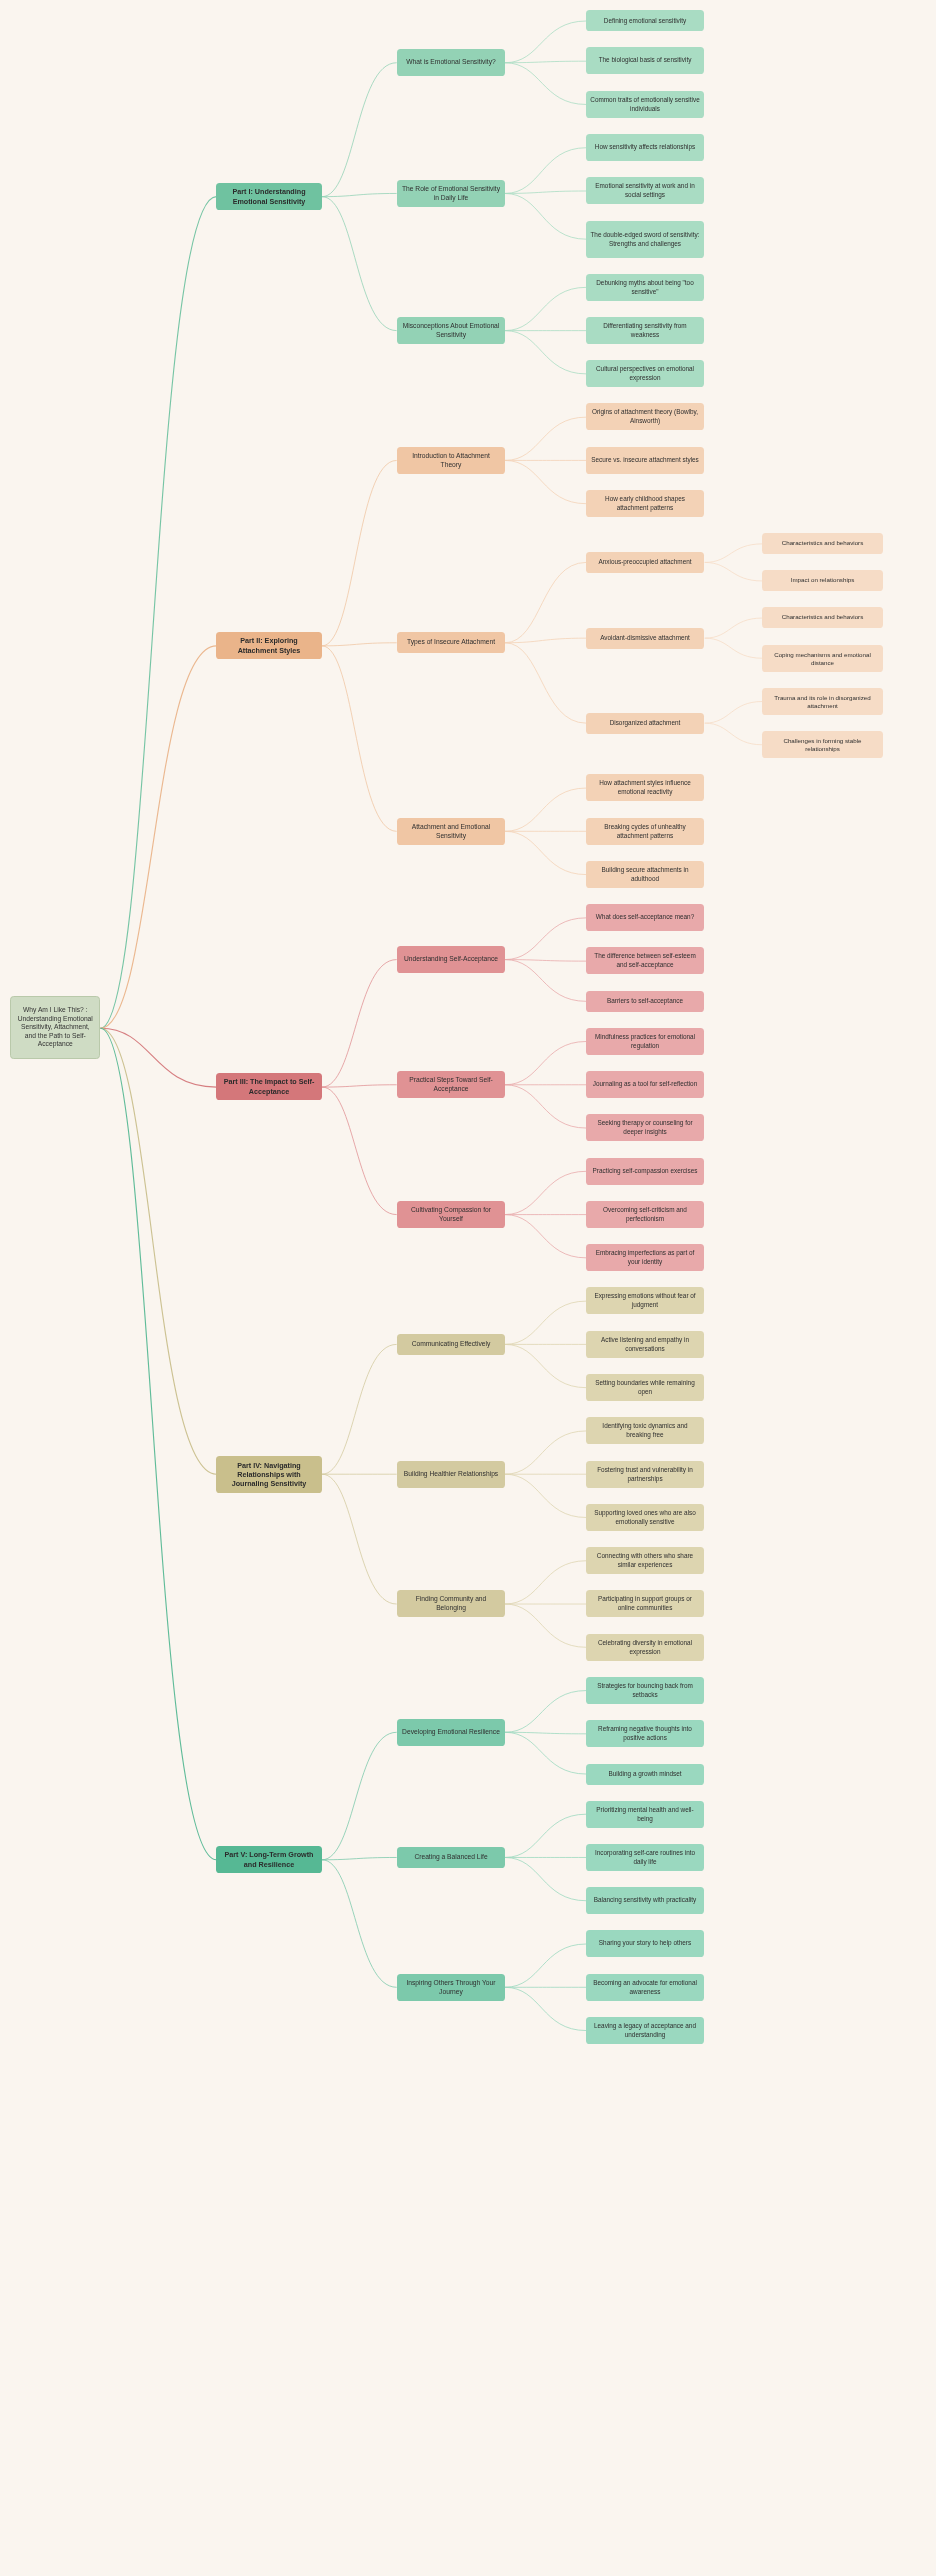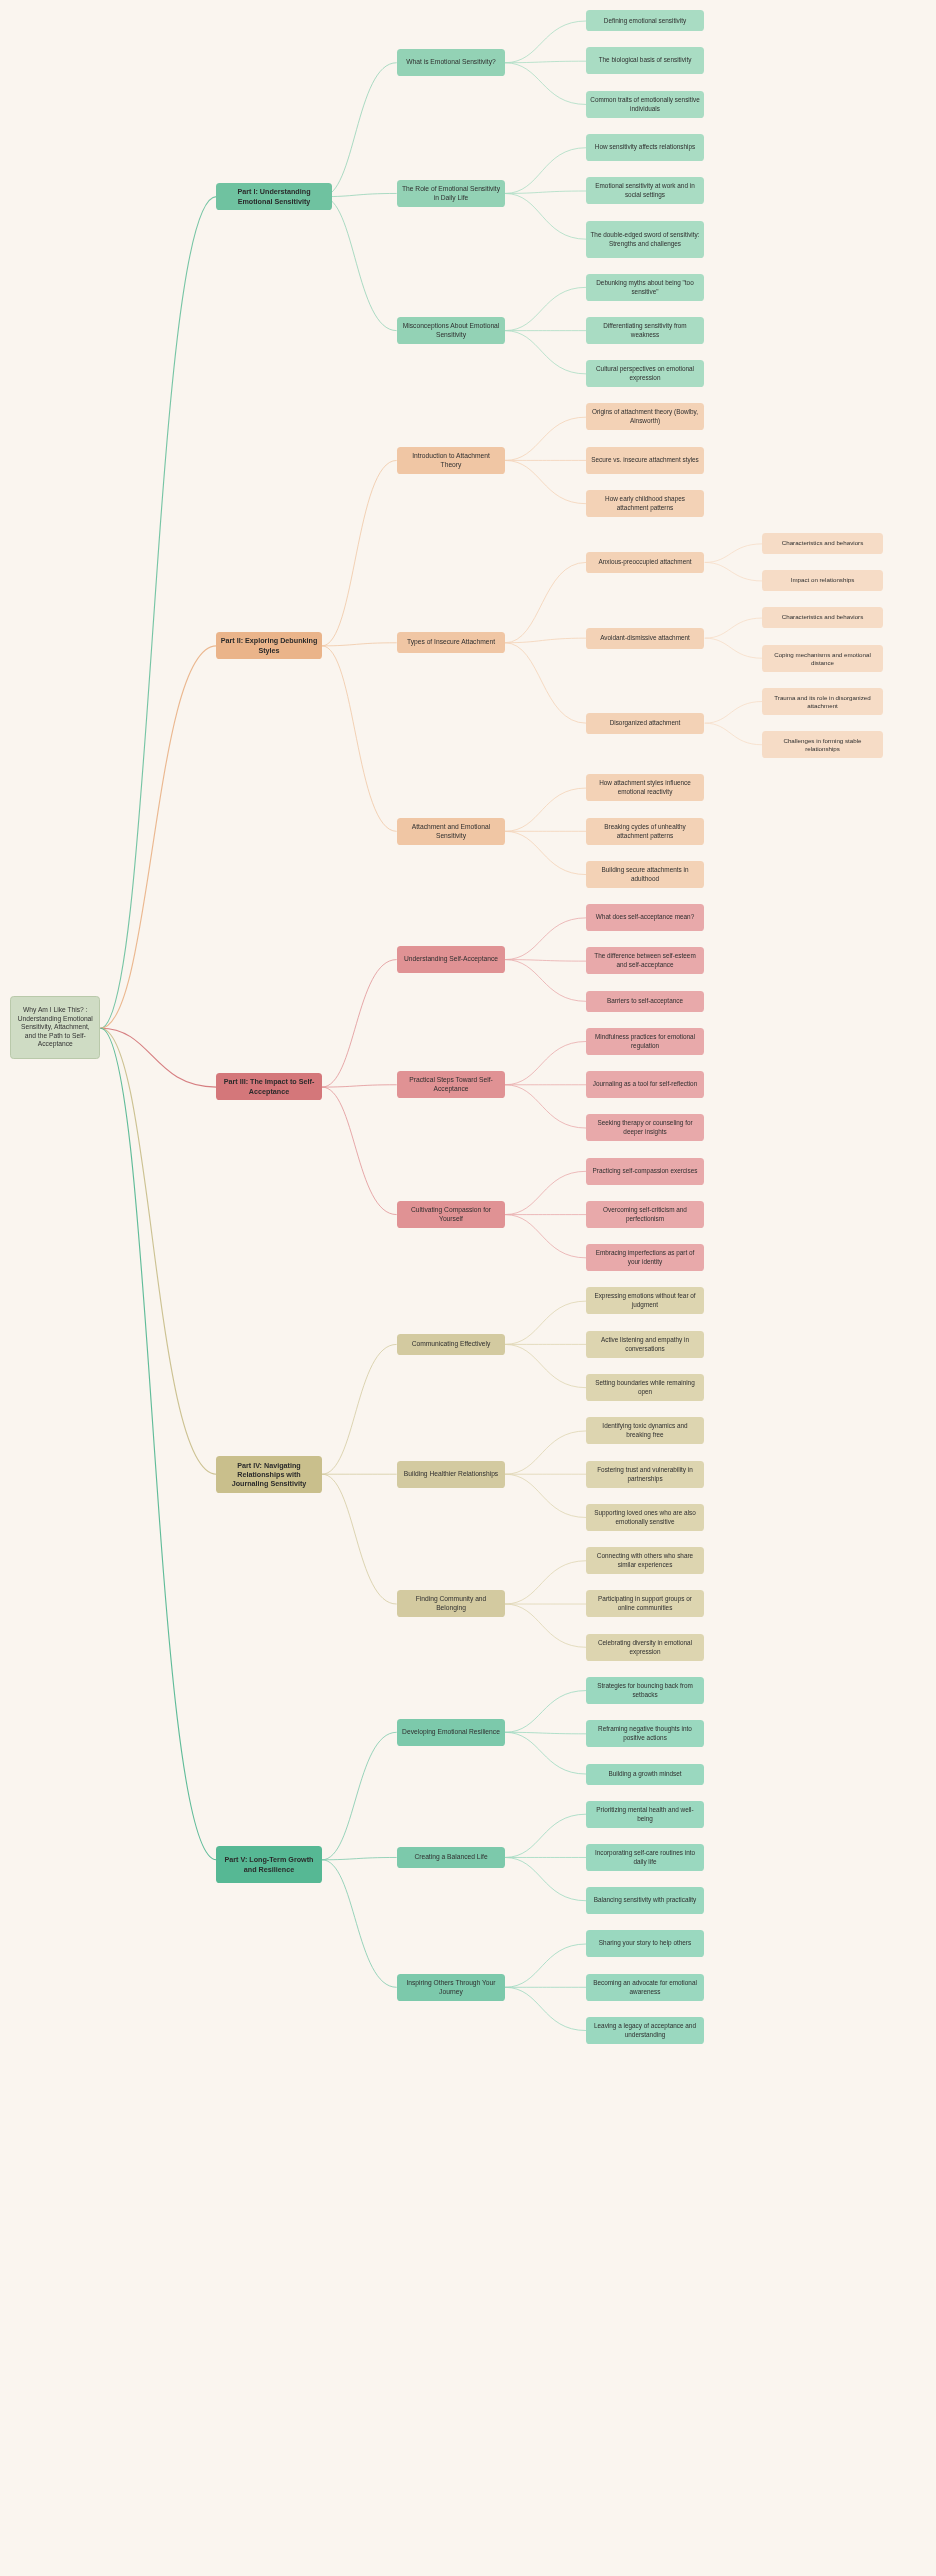--- a/index.html
+++ b/index.html
@@ -134,21 +134,21 @@
       <path d="M 980 3605 C 1051.1 3605, 1051.1 3689, 1138 3689" fill="none" stroke="#9ad8bf" stroke-width="1.6" opacity="0.95"></path>
       <path d="M 625 3609.5 C 690.25 3609.5, 690.25 3857, 770 3857" fill="none" stroke="#7cc9ab" stroke-width="1.6" opacity="0.95"></path>
       <path d="M 980 3857 C 1051.1 3857, 1051.1 3773, 1138 3773" fill="none" stroke="#9ad8bf" stroke-width="1.6" opacity="0.95"></path>
       <path d="M 980 3857 C 1051.1 3857, 1051.1 3857, 1138 3857" fill="none" stroke="#9ad8bf" stroke-width="1.6" opacity="0.95"></path>
       <path d="M 980 3857 C 1051.1 3857, 1051.1 3941, 1138 3941" fill="none" stroke="#9ad8bf" stroke-width="1.6" opacity="0.95"></path>
     </svg>
   <div id="nodes-layer">
       <div class="node root" style="left: 10.3px; top: 996px; width: 90px; height: 63px;">
         <span>Why Am I Like This? : Understanding Emotional Sensitivity, Attachment, and the Path to Self-Acceptance</span>
       </div>
-      <div class="node l1" style="left: 216px; top: 183px; width: 116px; height: 27px; background: rgb(111, 194, 160);">
+      <div class="node l1" style="left: 216px; top: 183px; width: 106px; height: 27px; background: rgb(111, 194, 160);">
         <span>Part I: Understanding Emotional Sensitivity</span>
       </div>
       <div class="node l2" style="left: 397px; top: 49px; width: 108px; height: 27px; background: rgb(147, 210, 181);">
         <span>What is Emotional Sensitivity?</span>
       </div>
       <div class="node l3" style="left: 586px; top: 10.3px; width: 118px; height: 20.6px; background: rgb(169, 220, 195);">
         <span>Defining emotional sensitivity</span>
       </div>
       <div class="node l3" style="left: 586px; top: 47px; width: 118px; height: 27px; background: rgb(169, 220, 195);">
         <span>The biological basis of sensitivity</span>
@@ -174,21 +174,21 @@
       <div class="node l3" style="left: 586px; top: 274px; width: 118px; height: 27px; background: rgb(169, 220, 195);">
         <span>Debunking myths about being "too sensitive"</span>
       </div>
       <div class="node l3" style="left: 586px; top: 317px; width: 118px; height: 27px; background: rgb(169, 220, 195);">
         <span>Differentiating sensitivity from weakness</span>
       </div>
       <div class="node l3" style="left: 586px; top: 360px; width: 118px; height: 27px; background: rgb(169, 220, 195);">
         <span>Cultural perspectives on emotional expression</span>
       </div>
       <div class="node l1" style="left: 216px; top: 632px; width: 106px; height: 27px; background: rgb(234, 180, 138);">
-        <span>Part II: Exploring Debunking Styles</span>
+        <span>Part II: Exploring Attachment Styles</span>
       </div>
       <div class="node l2" style="left: 397px; top: 447px; width: 108px; height: 27px; background: rgb(240, 198, 164);">
         <span>Introduction to Attachment Theory</span>
       </div>
       <div class="node l3" style="left: 586px; top: 403px; width: 118px; height: 27px; background: rgb(243, 210, 182);">
         <span>Origins of attachment theory (Bowlby, Ainsworth)</span>
       </div>
       <div class="node l3" style="left: 586px; top: 447px; width: 118px; height: 27px; background: rgb(243, 210, 182);">
         <span>Secure vs. insecure attachment styles</span>
       </div>
@@ -308,21 +308,21 @@
       </div>
       <div class="node l3" style="left: 586px; top: 1547px; width: 118px; height: 27px; background: rgb(221, 213, 176);">
         <span>Connecting with others who share similar experiences</span>
       </div>
       <div class="node l3" style="left: 586px; top: 1590px; width: 118px; height: 27px; background: rgb(221, 213, 176);">
         <span>Participating in support groups or online communities</span>
       </div>
       <div class="node l3" style="left: 586px; top: 1634px; width: 118px; height: 27px; background: rgb(221, 213, 176);">
         <span>Celebrating diversity in emotional expression</span>
       </div>
-      <div class="node l1" style="left: 216px; top: 1846px; width: 106px; height: 37px; background: rgb(86, 184, 148);">
+      <div class="node l1" style="left: 216px; top: 1846px; width: 106px; height: 27px; background: rgb(86, 184, 148);">
         <span>Part V: Long-Term Growth and Resilience</span>
       </div>
       <div class="node l2" style="left: 397px; top: 1719px; width: 108px; height: 27px; background: rgb(124, 201, 171);">
         <span>Developing Emotional Resilience</span>
       </div>
       <div class="node l3" style="left: 586px; top: 1677px; width: 118px; height: 27px; background: rgb(154, 216, 191);">
         <span>Strategies for bouncing back from setbacks</span>
       </div>
       <div class="node l3" style="left: 586px; top: 1720px; width: 118px; height: 27px; background: rgb(154, 216, 191);">
         <span>Reframing negative thoughts into positive actions</span>

